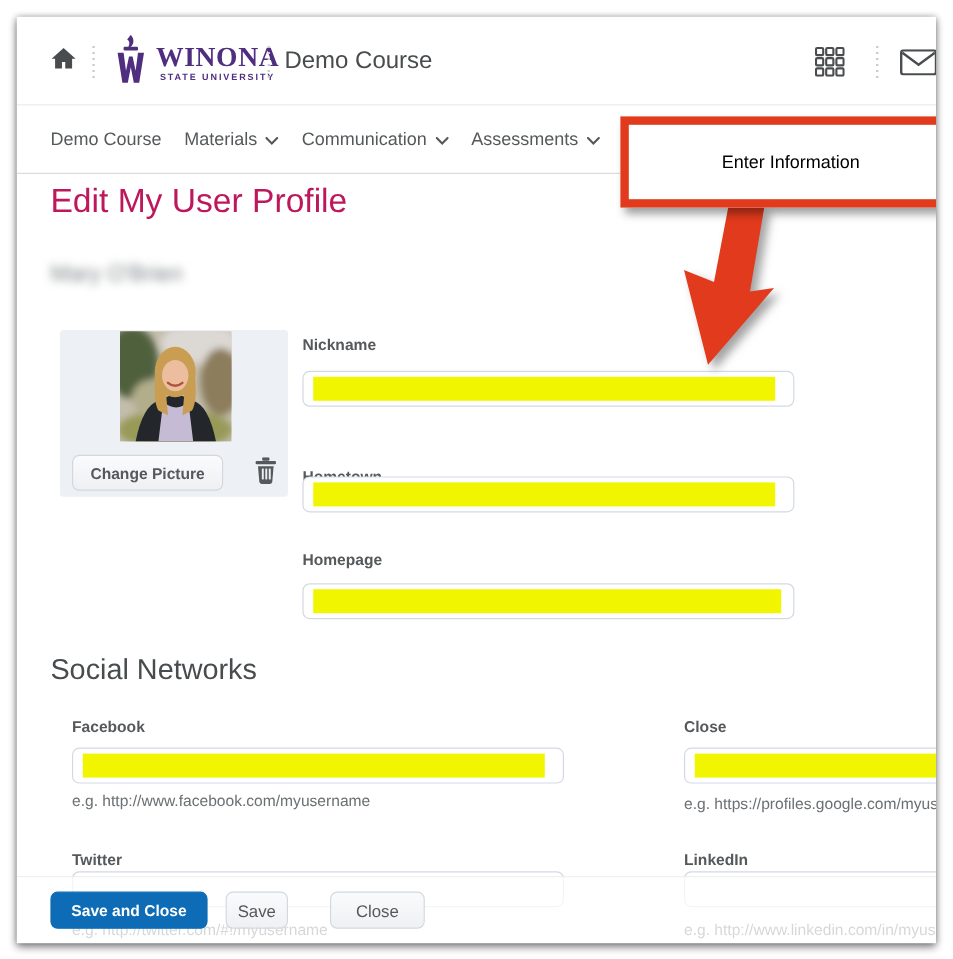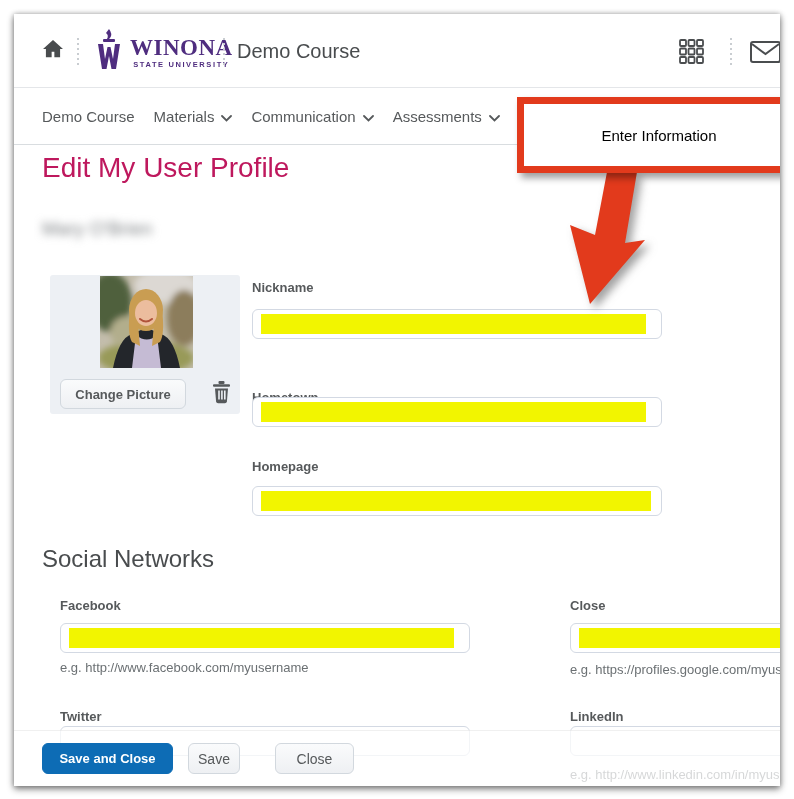--- a/index.html
+++ b/index.html
@@ -222,20 +222,21 @@
     <div class="helper col-l" style="top:646px;">e.g. http://www.facebook.com/myusername</div>
 
     <label class="field-label col-r" style="top:584px;">Close</label>
     <div class="tbox col-r" style="top:609px;">
       <div class="hl"></div>
     </div>
     <div class="helper col-r" style="top:648px;">e.g. https://profiles.google.com/myusername</div>
 
     <label class="field-label col-l" style="top:695px;">Twitter</label>
     <div class="tbox col-l" style="top:712px;"></div>
+    <div class="helper col-l" style="top:753px;">e.g. http://twitter.com/#!/myusername</div>
 
     <label class="field-label col-r" style="top:695px;">LinkedIn</label>
     <div class="tbox col-r" style="top:712px;"></div>
     <div class="helper col-r" style="top:753px;">e.g. http://www.linkedin.com/in/myusername</div>
 
     <div class="action-bar">
       <button class="btn-primary">Save and Close</button>
       <button class="btn-neutral btn-save">Save</button>
       <button class="btn-neutral btn-close">Close</button>
     </div>

